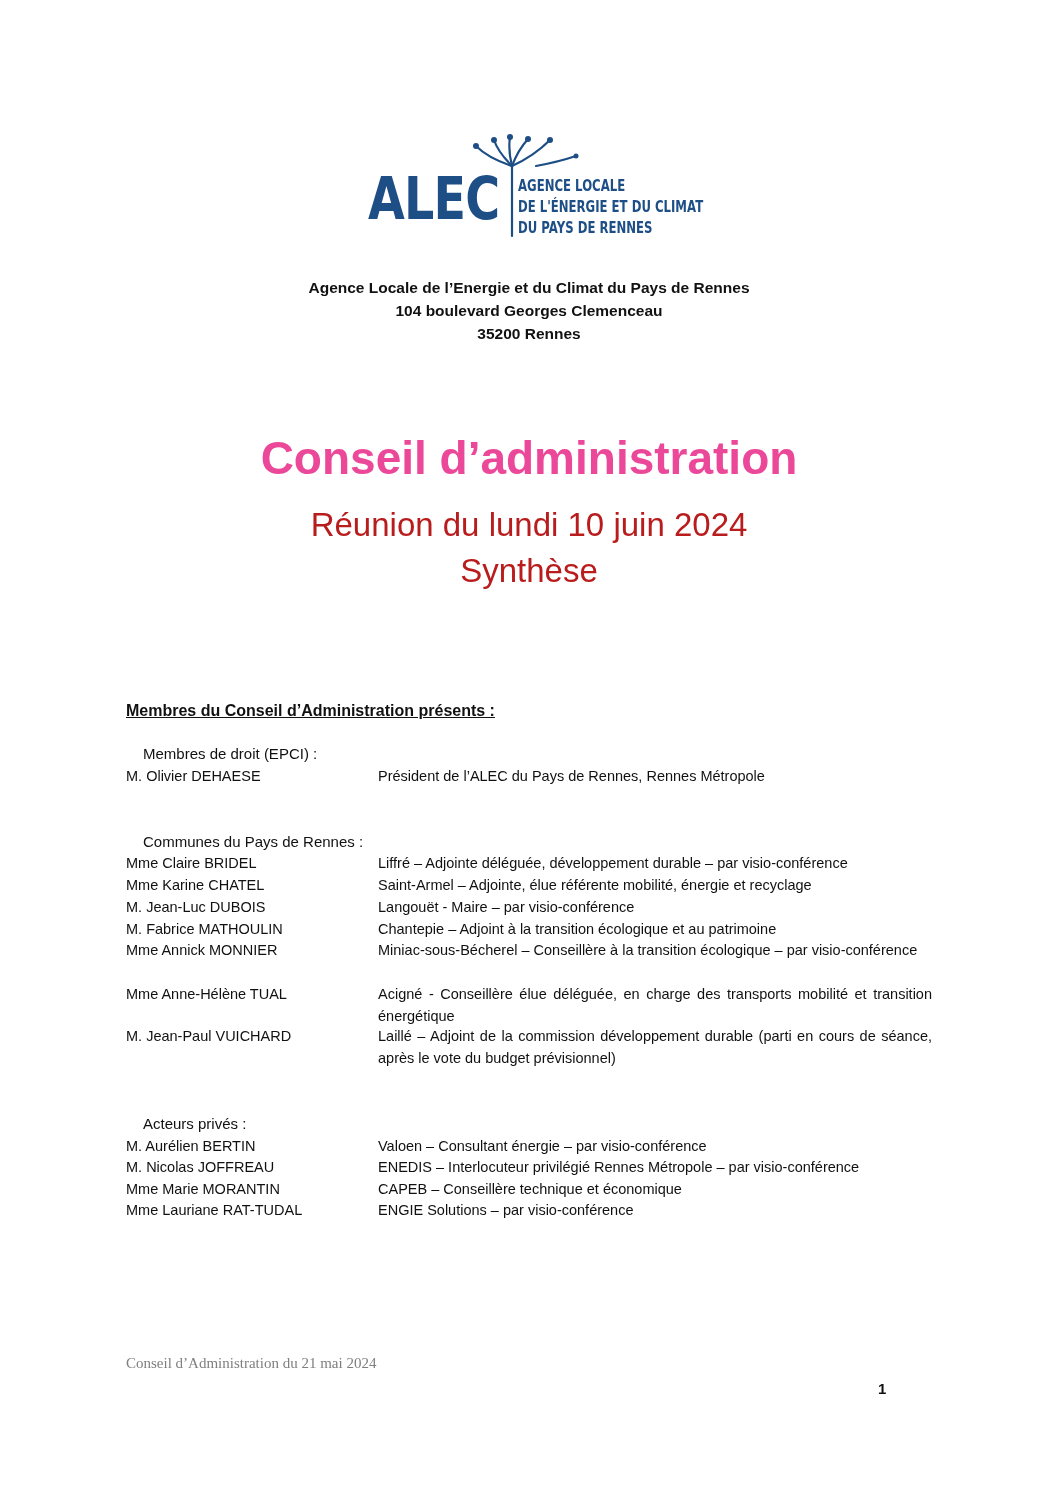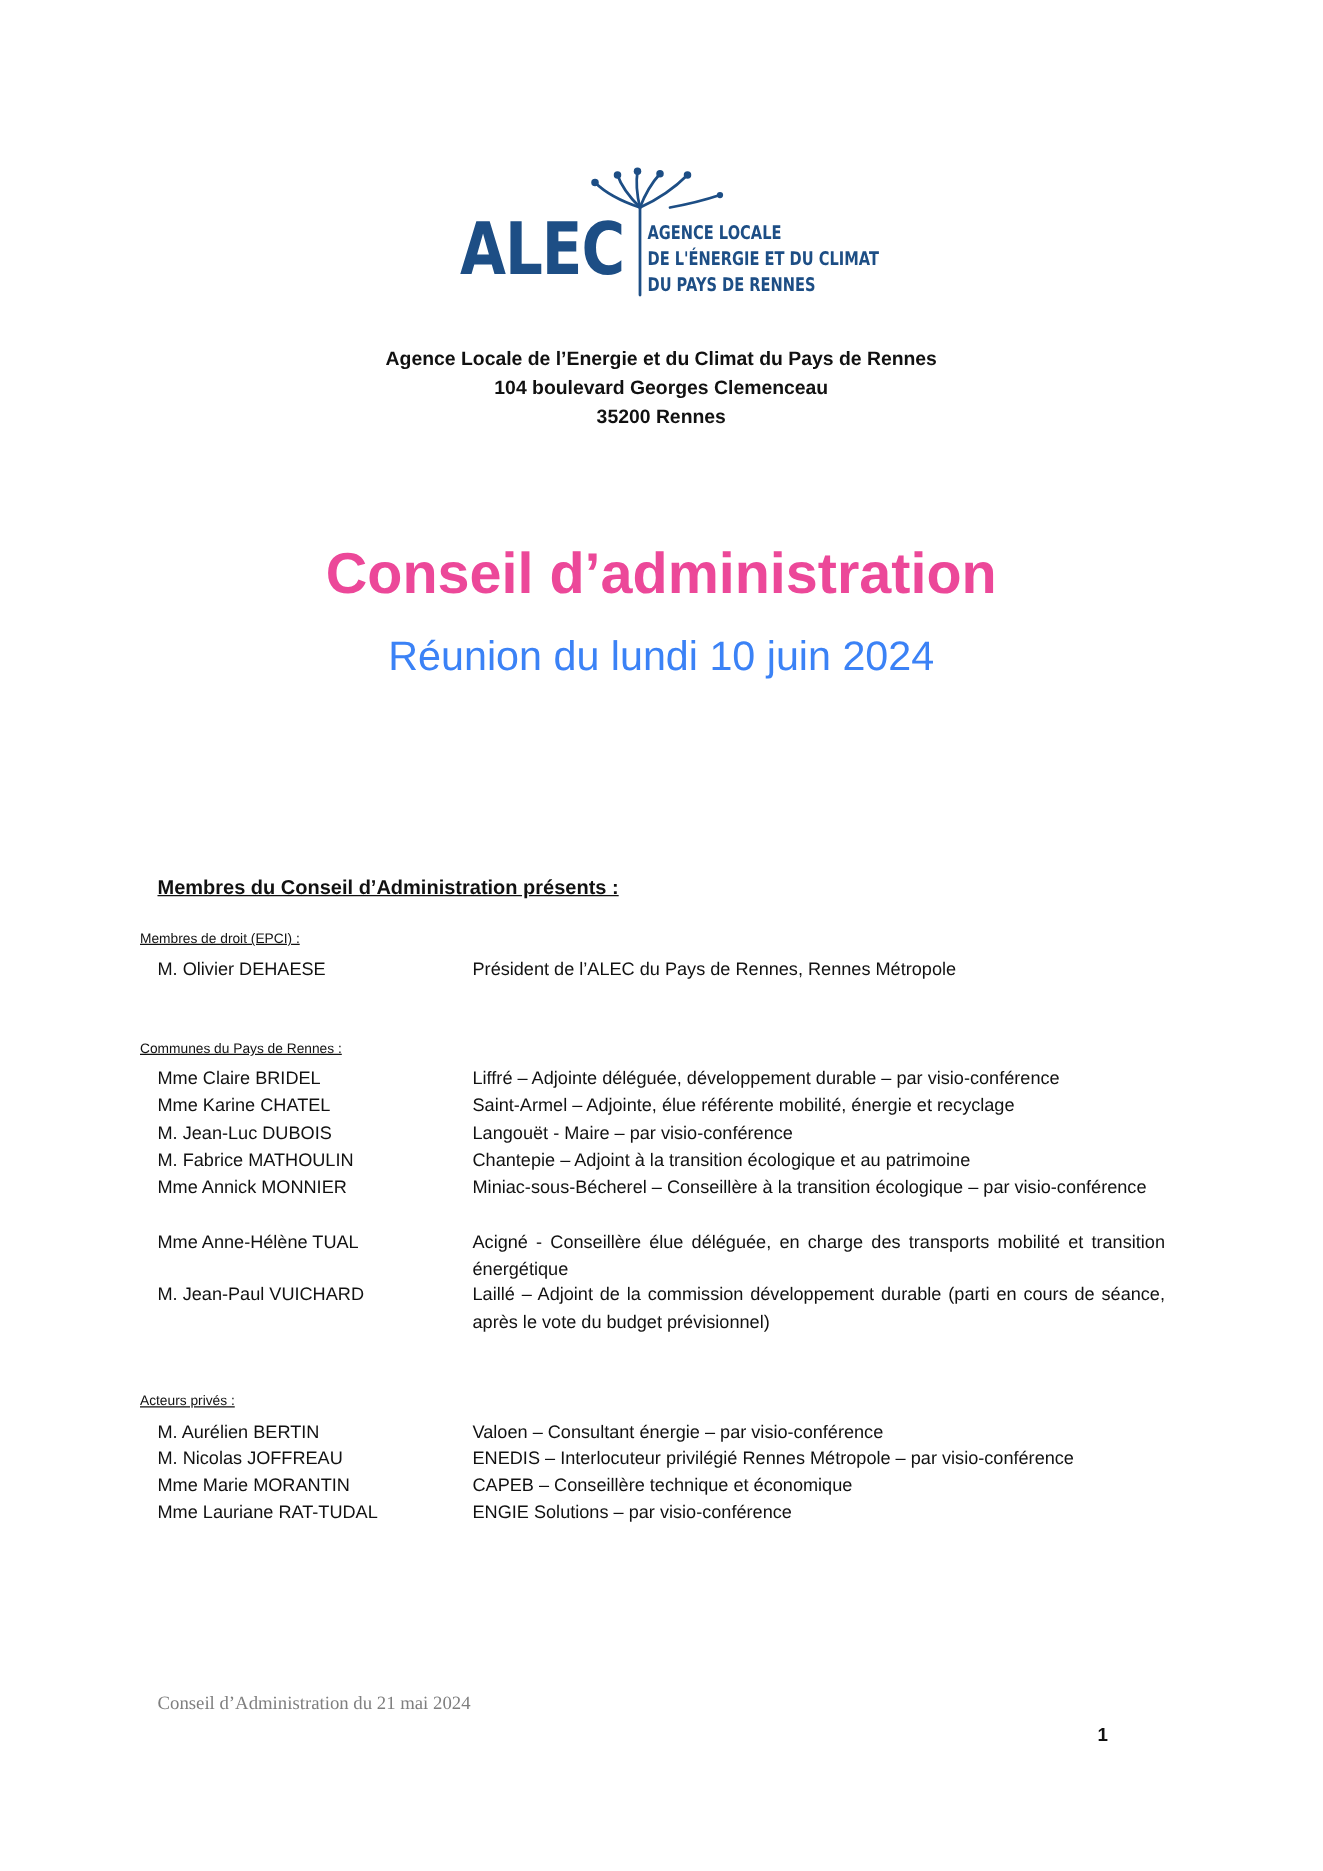--- a/index.html
+++ b/index.html
@@ -11,24 +11,24 @@
                transform: scaleX(0.82); transform-origin: left top; line-height: 1; }
   .logo-svg { position: absolute; left: 80px; top: 0; }
   .logo-lines { position: absolute; left: 150px; top: 58px; font-family: "DejaVu Sans", sans-serif;
                 font-weight: bold; font-size: 15px; color: #1d4e85; line-height: 21px;
                 transform: scaleX(0.78); transform-origin: left top; white-space: nowrap; }
   .address { position: absolute; left: 0; width: 1058px; top: 276px; text-align: center;
              font-weight: bold; font-size: 15.5px; line-height: 23px; }
   .title { position: absolute; left: 0; width: 1058px; top: 430px; text-align: center;
            font-weight: bold; font-size: 46px; color: #ec4899; line-height: 56px; }
   .subtitle { position: absolute; left: 0; width: 1058px; top: 502px; text-align: center;
-              font-size: 33px; color: #3b82f6; line-height: 46px; }
+              font-size: 33px; color: #b91c1c; line-height: 46px; }
   .section-heading { position: absolute; left: 126px; top: 702px; font-weight: bold;
                      font-size: 16px; text-decoration: underline; }
-  .group-label { position: absolute; left: 112px; font-size: 11px; text-decoration: underline; }
+  .group-label { position: absolute; left: 143px; font-size: 15px; }
   .row { position: absolute; left: 126px; width: 806px; font-size: 14.5px; line-height: 21.5px; }
   .row .name { position: absolute; left: 0; top: 0; white-space: nowrap; }
   .row .role { position: absolute; left: 252px; top: 0; width: 554px; text-align: justify; }
   .row .role b { font-weight: normal; }
   .footer { position: absolute; left: 126px; top: 1355px; font-size: 15px; color: #7f7f7f; font-family: Liberation Serif, serif; }
   .page-num { position: absolute; left: 878px; top: 1380px; font-weight: bold; font-size: 15px; }
 </style>
 </head>
 <body>
 
@@ -62,20 +62,21 @@
 
 <div class="address">
   <div>Agence Locale de l’Energie et du Climat du Pays de Rennes</div>
   <div>104 boulevard Georges Clemenceau</div>
   <div>35200 Rennes</div>
 </div>
 
 <div class="title">Conseil d’administration</div>
 <div class="subtitle">
   <div>Réunion du lundi 10 juin 2024</div>
+  <div>Synthèse</div>
 </div>
 
 <div class="section-heading">Membres du Conseil d’Administration présents :</div>
 
 <div id="members">
     <div class="group-label" style="top: 745px;">Membres de droit (EPCI) :</div>
     <div class="row" style="top: 766px;">
       <span class="name">M. Olivier DEHAESE</span>
       <span class="role"><span>Président de l’ALEC du Pays de Rennes, Rennes Métropole</span><b></b></span>
     </div>

